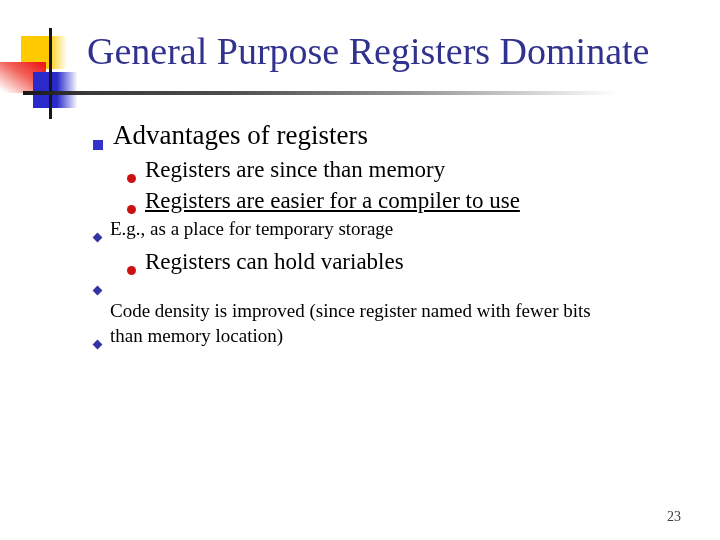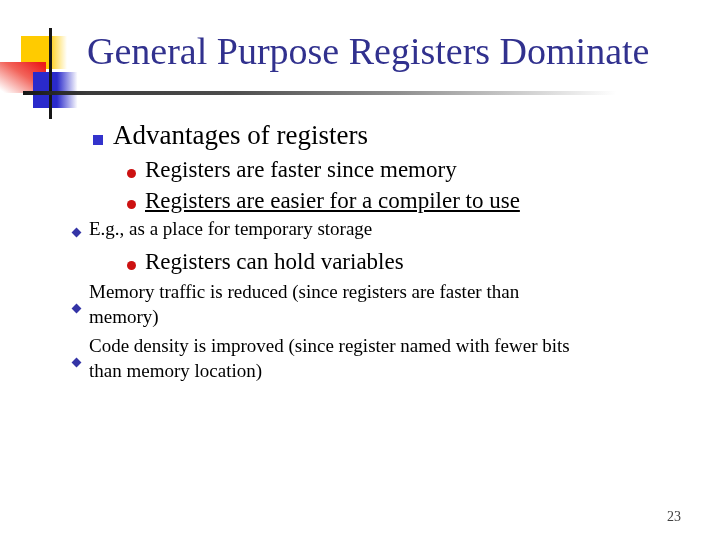--- a/index.html
+++ b/index.html
@@ -39,26 +39,26 @@
   
   .title {
     position: absolute; left: 87px; top: 30px;
     font-size: 38px; line-height: 42px;
     color: #31318e;
     white-space: nowrap;
   }
 
   
   .content { position: absolute; left: 0; top: 120px; width: 720px; }
-  .row { display: flex; align-items: center; }
+  .row { display: flex; align-items: flex-end; }
   .row .text { white-space: pre-line; }
 
   .l1 { padding-left: 93px; font-size: 27px; line-height: 30px; margin-bottom: 6px; }
   .l2 { padding-left: 127px; font-size: 23px; line-height: 27px; }
-  .l3 { padding-left: 72px; font-size: 19px; line-height: 25px; }
+  .l3 { padding-left: 93px; font-size: 19px; line-height: 25px; }
 
   .l2-1 { margin-top: 0; }
   .l2-2 { margin-top: 4px; text-decoration: underline; }
   .l3-1 { margin-top: 2px; }
   .l2-3 { margin-top: 7px; }
   .l3-2 { margin-top: 4px; }
   .l3-3 { margin-top: 4px; }
 
   .b-square {
     flex: 0 0 auto; width: 10px; height: 10px; margin: 9px 10px 0 0;
@@ -94,42 +94,40 @@
 
   <div class="content">
 
     <div class="row l1">
       <span class="b-square"></span>
       <span class="text">Advantages of registers</span>
     </div>
 
     <div class="row l2 l2-1">
       <span class="b-circle"></span>
-      <span class="text">Registers are faster since memory</span>
+      <span class="text">Registers are since than memory</span>
     </div>
 
     <div class="row l2 l2-2">
       <span class="b-circle"></span>
       <span class="text">Registers are easier for a compiler to use</span>
     </div>
 
     <div class="row l3 l3-1">
       <span class="b-diamond"></span>
       <span class="text">E.g., as a place for temporary storage</span>
     </div>
 
     <div class="row l2 l2-3">
       <span class="b-circle"></span>
       <span class="text">Registers can hold variables</span>
     </div>
 
     <div class="row l3 l3-2">
       <span class="b-diamond"></span>
-      <span class="text">Memory traffic is reduced (since registers are faster than
-memory)</span>
     </div>
 
     <div class="row l3 l3-3">
       <span class="b-diamond"></span>
       <span class="text">Code density is improved (since register named with fewer bits
 than memory location)</span>
     </div>
 
   </div>
 

